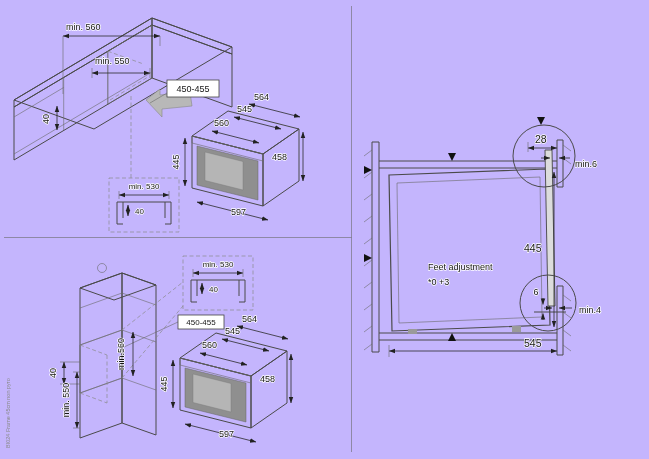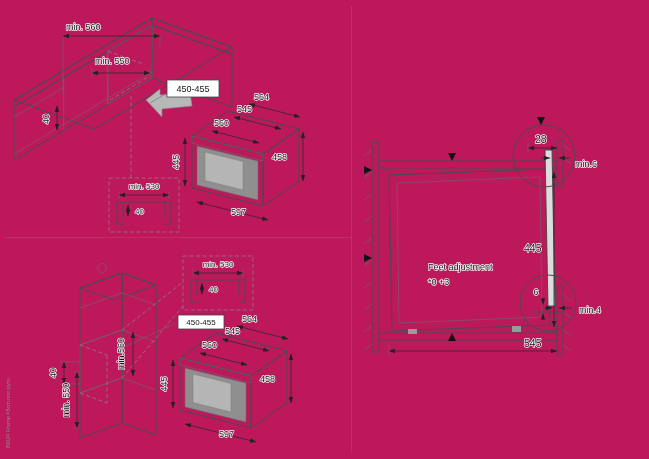--- a/index.html
+++ b/index.html
@@ -1,16 +1,16 @@
 <!DOCTYPE html>
 <html><head>
 <meta charset="utf-8">
 <style>
   html,body{margin:0;padding:0;background:#ffffff;}
-  .page{width:649px;height:459px;background:#be185d;position:relative;overflow:hidden;}
+  .page{width:649px;height:459px;background:#c4b5fd;position:relative;overflow:hidden;}
   svg{display:block;}
   
   .ln{fill:none;stroke:#4a4a4a;stroke-width:1;}
   .lnt{fill:none;stroke:#4a4a4a;stroke-width:1.2;}
   .thin{fill:none;stroke:#6a6a6a;stroke-width:.6;}
   .dash{fill:none;stroke:#8a8a8a;stroke-width:.7;stroke-dasharray:4 2.5;}
   .dim{fill:none;stroke:#2b2b2b;stroke-width:.8;marker-start:url(#da);marker-end:url(#da);}
   .dim1{fill:none;stroke:#2b2b2b;stroke-width:.8;marker-end:url(#da);}
   .blk{fill:#111;stroke:none;}
   text{font-family:"Liberation Sans","DejaVu Sans",sans-serif;fill:#161616;font-size:9px;

